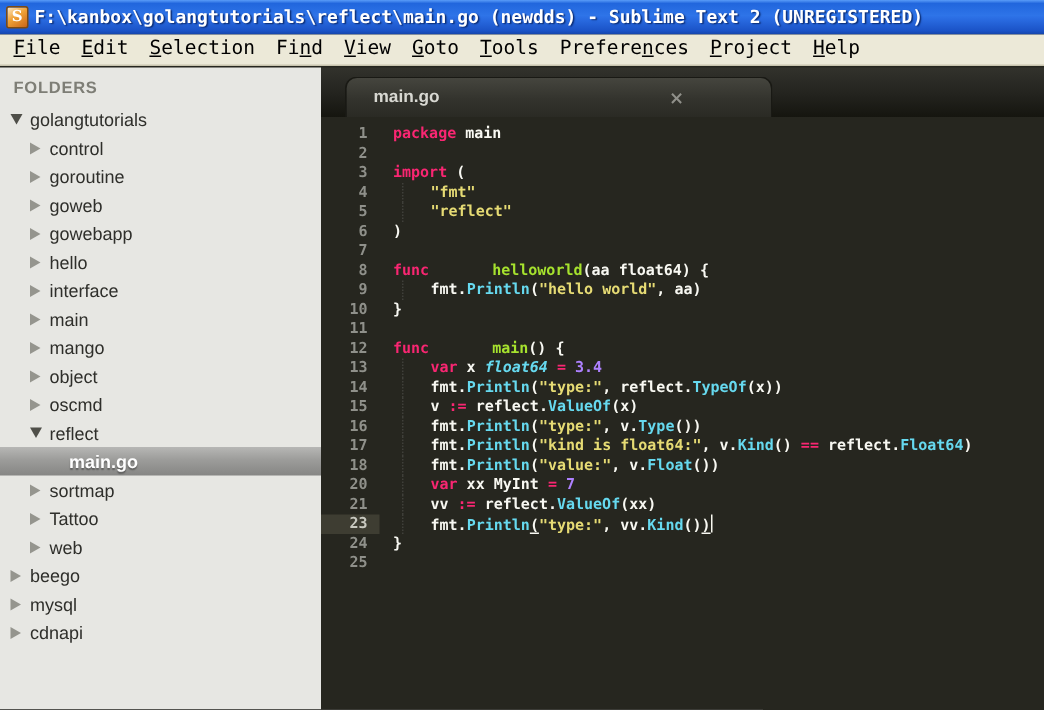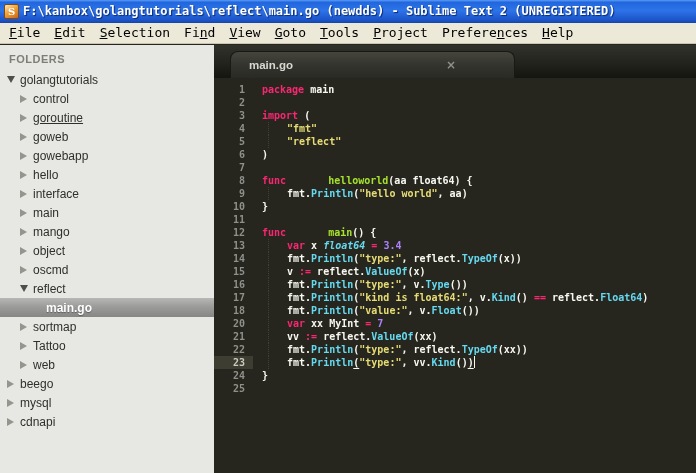--- a/index.html
+++ b/index.html
@@ -104,39 +104,39 @@
   </div>
 
   <div class="menubar" id="menubar">
       <div class="menu-item"><u>F</u>ile</div>
       <div class="menu-item"><u>E</u>dit</div>
       <div class="menu-item"><u>S</u>election</div>
       <div class="menu-item">Fi<u>n</u>d</div>
       <div class="menu-item"><u>V</u>iew</div>
       <div class="menu-item"><u>G</u>oto</div>
       <div class="menu-item"><u>T</u>ools</div>
+      <div class="menu-item">Prefere<u>n</u>ces</div>
       <div class="menu-item"><u>P</u>roject</div>
-      <div class="menu-item">Prefere<u>n</u>ces</div>
       <div class="menu-item"><u>H</u>elp</div>
     </div>
 
   <div class="body">
 
     <div class="sidebar">
       <div class="folders-header">FOLDERS</div>
       <div class="tree" id="tree">
           <div class="tree-row" style="padding-left: 7px;">
             <span class="arrow open"></span>
             <span>golangtutorials</span>
           </div>
           <div class="tree-row" style="padding-left: 20px;">
             <span class="arrow closed"></span>
             <span>control</span>
           </div>
-          <div class="tree-row" style="padding-left: 20px; text-decoration: underline;">
+          <div class="tree-row" style="padding-left: 20px;">
             <span class="arrow closed"></span>
             <span>goroutine</span>
           </div>
           <div class="tree-row" style="padding-left: 20px;">
             <span class="arrow closed"></span>
             <span>goweb</span>
           </div>
           <div class="tree-row" style="padding-left: 20px;">
             <span class="arrow closed"></span>
             <span>gowebapp</span>
@@ -281,24 +281,20 @@
             <span class="src"><span class="indent"></span><span class="tok-w">fmt.</span><span class="tok-c">Println</span><span class="tok-w">(</span><span class="tok-s">"value:"</span><span class="tok-w">, v.</span><span class="tok-c">Float</span><span class="tok-w">())</span></span>
           </div>
           <div class="line">
             <span class="gutter">20</span>
             <span class="src"><span class="indent"></span><span class="tok-k">var</span><span class="tok-w"> xx MyInt </span><span class="tok-k">=</span><span class="tok-w"> </span><span class="tok-n">7</span></span>
           </div>
           <div class="line">
             <span class="gutter">21</span>
             <span class="src"><span class="indent"></span><span class="tok-w">vv </span><span class="tok-k">:=</span><span class="tok-w"> reflect.</span><span class="tok-c">ValueOf</span><span class="tok-w">(xx)</span></span>
           </div>
-          <div class="line">
-            <span class="gutter">22</span>
-            <span class="src"><span class="indent"></span><span class="tok-w">fmt.</span><span class="tok-c">Println</span><span class="tok-w">(</span><span class="tok-s">"type:"</span><span class="tok-w">, reflect.</span><span class="tok-c">TypeOf</span><span class="tok-w">(xx))</span></span>
-          </div>
           <div class="line active">
             <span class="gutter">23</span>
             <span class="src"><span class="indent"></span><span class="tok-w">fmt.</span><span class="tok-c">Println</span><span class="tok-u">(</span><span class="tok-s">"type:"</span><span class="tok-w">, vv.</span><span class="tok-c">Kind</span><span class="tok-w">()</span><span class="tok-u">)</span><span class="caret"></span></span>
           </div>
           <div class="line">
             <span class="gutter">24</span>
             <span class="src"><span class="tok-w">}</span></span>
           </div>
           <div class="line">
             <span class="gutter">25</span>

